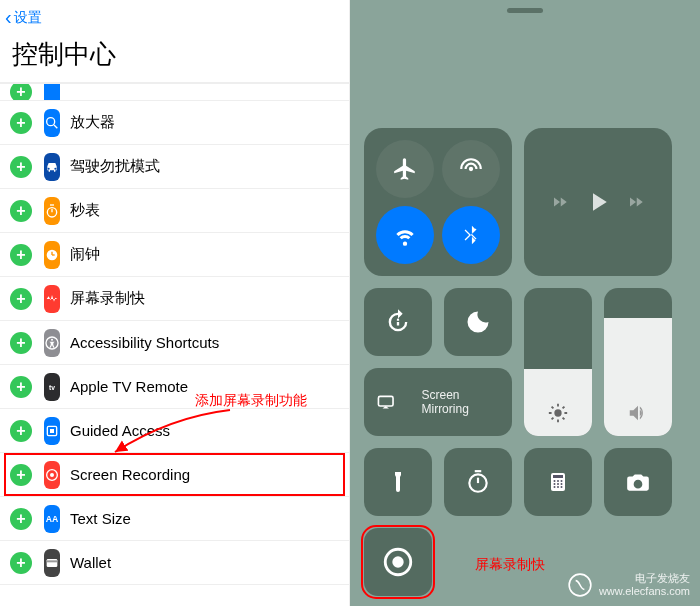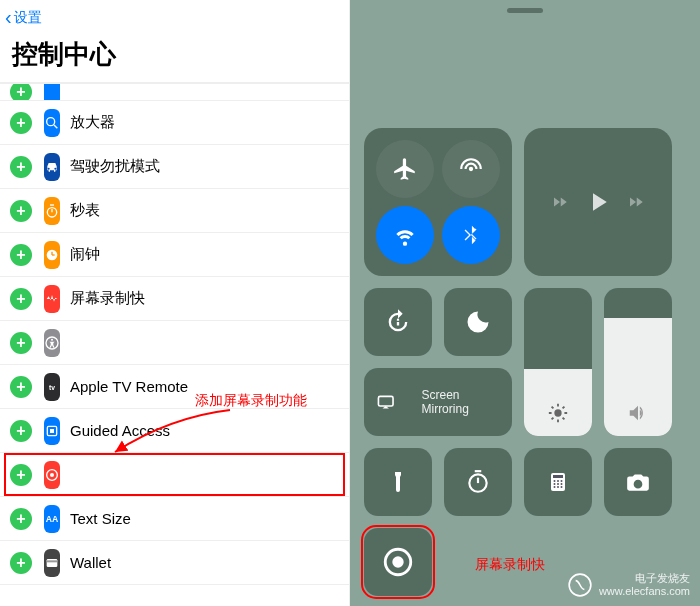--- a/index.html
+++ b/index.html
@@ -5,21 +5,21 @@
     * { margin: 0; padding: 0; box-sizing: border-box; }
     body { font-family: -apple-system, "Helvetica Neue", Arial, sans-serif; background: #fff; width: 700px; height: 606px; position: relative; overflow: hidden; }
     .container { display: flex; width: 700px; height: 606px; }
     .left-panel { width: 350px; height: 606px; background: #fff; border-right: 1px solid #eee; overflow: hidden; }
     .right-panel { width: 350px; height: 606px; background: #8aa49a; position: relative; }
 
     
     .nav-bar { padding: 6px 5px 0 5px; font-size: 14px; color: #007aff; display: flex; align-items: center; }
     .nav-back { display: flex; align-items: center; }
     .back-chevron { font-size: 20px; margin-right: 2px; }
-    .title { font-size: 26px; font-weight: 700; padding: 8px 12px 10px 12px; color: #000; }
+    .title { font-size: 26px; font-weight: 400; padding: 8px 12px 10px 12px; color: #000; }
     .list { border-top: 1px solid #eee; }
     .row { display: flex; align-items: center; height: 44px; padding: 0 10px; border-bottom: 1px solid #eee; background: #fff; position: relative; }
     .add-btn { width: 22px; height: 22px; border-radius: 50%; background: #34c759; color: #fff; display: flex; align-items: center; justify-content: center; font-size: 16px; font-weight: bold; margin-right: 12px; flex-shrink: 0; }
     .app-icon { width: 16px; height: 28px; border-radius: 6px; display: flex; align-items: center; justify-content: center; margin-right: 10px; flex-shrink: 0; }
     .row-label { font-size: 15px; color: #000; }
     .row-truncated { border-top: 1px solid #eee; }
 
     
     .ic-blue { background: #007aff; }
     .ic-darkblue { background: #0a4aa8; }
@@ -140,20 +140,21 @@
     </div>
           <div class="row">
     <div class="add-btn">+</div>
     <div class="app-icon ic-darkgray">
               <svg viewBox="0 0 24 24">
                 <circle cx="12" cy="12" r="9" fill="none" stroke="#fff" stroke-width="2"></circle>
                 <circle cx="12" cy="7" r="1.5" fill="#fff"></circle>
                 <path fill="#fff" d="M8 10h8l-2 2v3l2 4h-2l-2-4-2 4H8l2-4v-3z"></path>
               </svg>
             </div>
+    <span class="row-label">Accessibility Shortcuts</span>
     </div>
           <div class="row">
     <div class="add-btn">+</div>
     <div class="app-icon ic-black">
               <svg viewBox="0 0 24 24">
                 <text x="12" y="16" text-anchor="middle" fill="#fff" font-size="10" font-family="Arial" font-weight="bold">tv</text>
               </svg>
             </div>
     <span class="row-label">Apple TV Remote</span>
     </div>
@@ -168,20 +169,21 @@
     <span class="row-label">Guided Access</span>
     </div>
           <div class="row">
     <div class="add-btn">+</div>
     <div class="app-icon ic-red">
               <svg viewBox="0 0 24 24">
                 <circle cx="12" cy="12" r="8" fill="none" stroke="#fff" stroke-width="2"></circle>
                 <circle cx="12" cy="12" r="3" fill="#fff"></circle>
               </svg>
             </div>
+    <span class="row-label">Screen Recording</span>
     <div class="highlight-box hl-row"></div>
           </div>
           <div class="row">
     <div class="add-btn">+</div>
     <div class="app-icon ic-aa">
               <svg viewBox="0 0 24 24">
                 <text x="12" y="17" text-anchor="middle" fill="#fff" font-size="13" font-family="Arial" font-weight="bold">AA</text>
               </svg>
             </div>
     <span class="row-label">Text Size</span>

